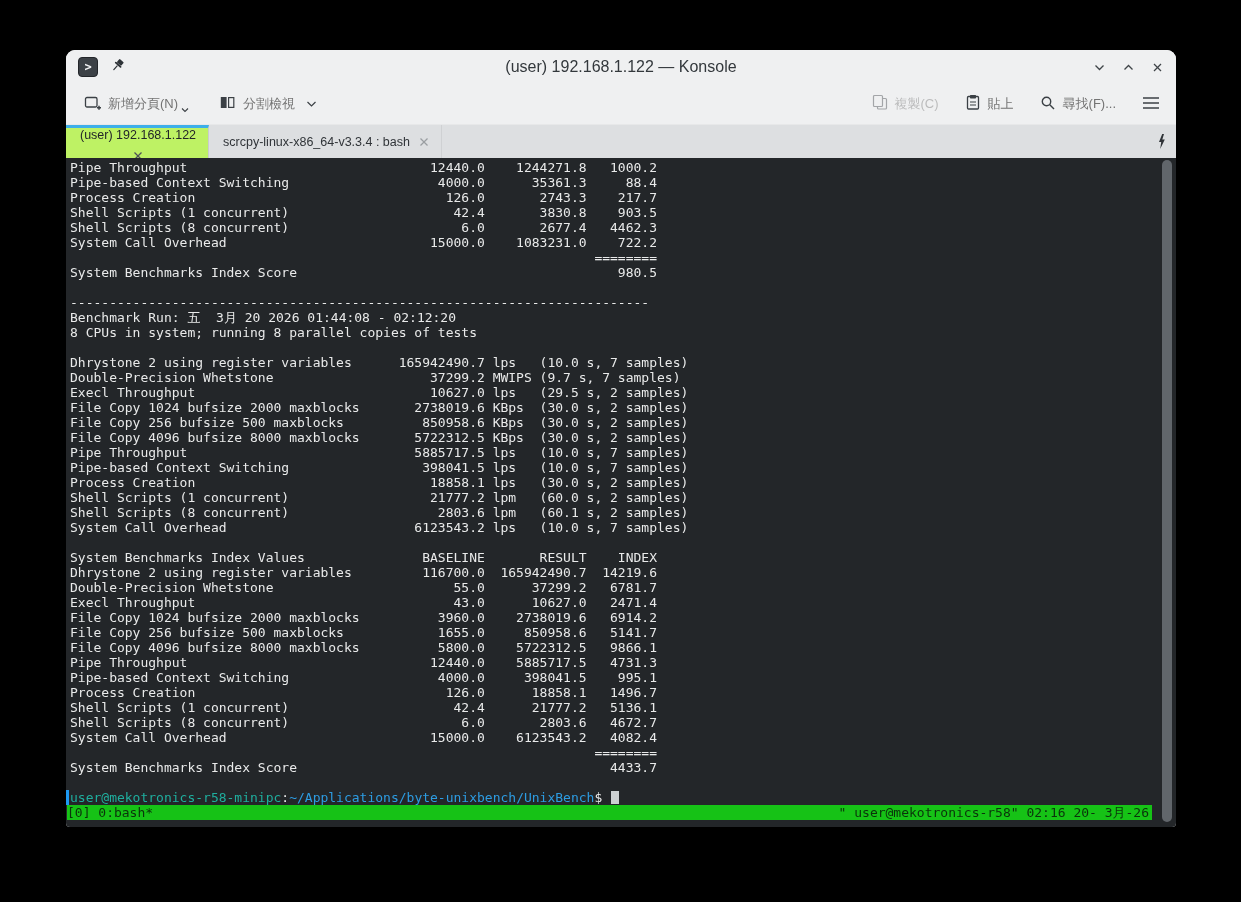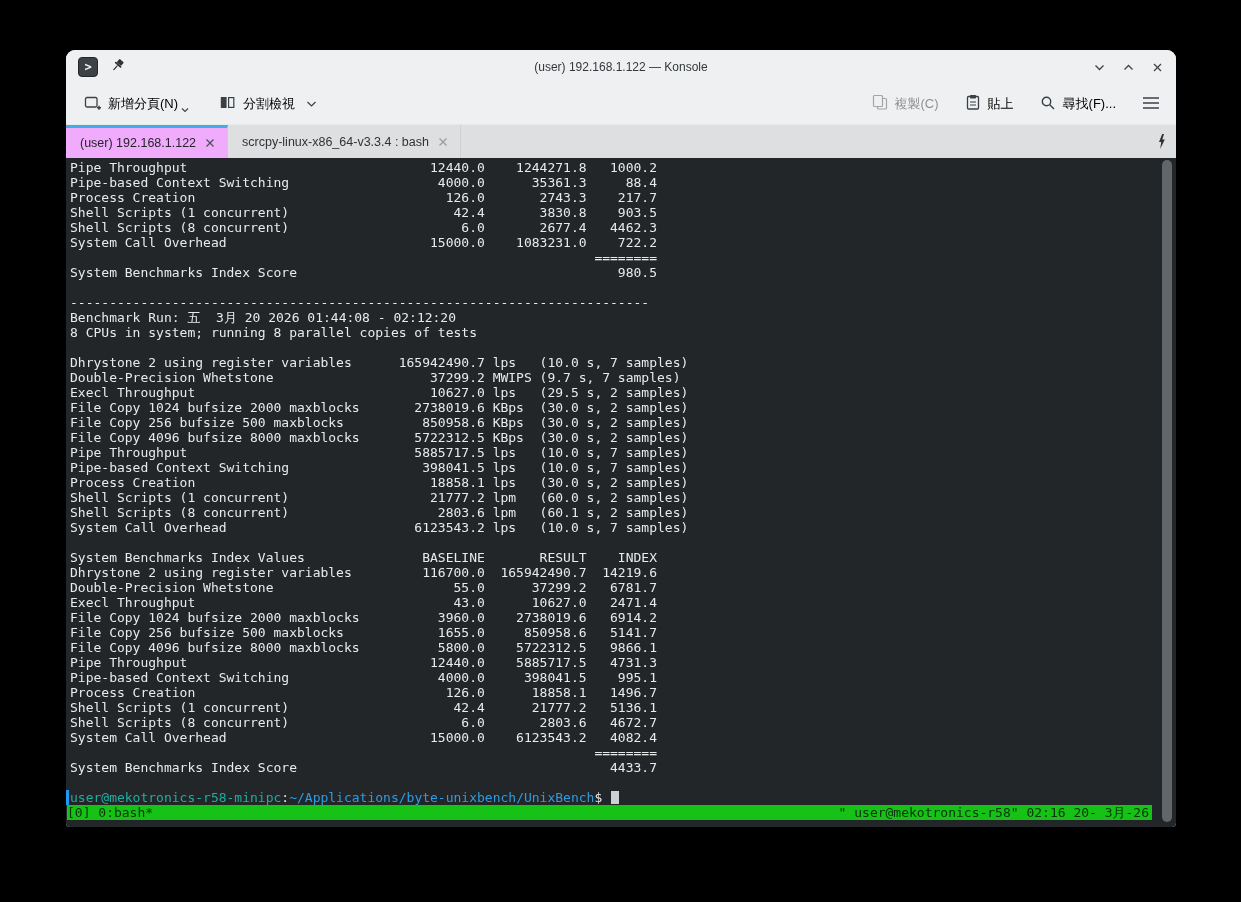--- a/index.html
+++ b/index.html
@@ -12,38 +12,38 @@
     background:var(--chrome);border-radius:9px 9px 4px 4px;overflow:hidden;
     box-shadow:0 8px 30px rgba(0,0,0,.65);
   }
   
   .titlebar{height:34px;position:relative;display:flex;align-items:center;
     padding:0 12px;background:var(--chrome);}
   .titlebar .left{display:flex;align-items:center;gap:12px;z-index:2;}
   .app-icon{width:20px;height:20px;border-radius:4px;background:#3c4146;border:1px solid #23262a;
     color:#f4f5f6;font-family:"DejaVu Sans Mono",monospace;font-size:12px;font-weight:bold;
     display:flex;align-items:center;justify-content:center;box-sizing:border-box;}
-  .win-title{position:absolute;left:0;right:0;text-align:center;font-size:12px;color:#33383c;}
+  .win-title{position:absolute;left:0;right:0;text-align:center;font-size:16px;color:#33383c;}
   .win-controls{margin-left:auto;display:flex;align-items:center;gap:16px;z-index:2;}
   .win-controls svg{display:block;}
   
   .toolbar{height:40px;display:flex;align-items:center;padding:0 14px 0 16px;
     background:var(--chrome);}
-  .tbtn{display:flex;align-items:center;gap:7px;font-size:13px;color:#000000;padding:4px 2px;}
+  .tbtn{display:flex;align-items:center;gap:7px;font-size:13px;color:#737373;padding:4px 2px;}
   .tbtn.disabled{opacity:.42;}
   .tbtn .chev-tiny{align-self:flex-end;margin:0 0 -2px -4px;}
   .gap24{width:26px;}
   .spacer{flex:1;}
   .rgap{width:22px;}
   
   .tabbar{height:33px;background:#dddfe1;display:flex;align-items:stretch;position:relative;
     border-top:1px solid #e7e8e9;}
   .tab{display:flex;align-items:center;gap:9px;padding:0 12px 0 14px;font-size:12.5px;
     color:#232629;white-space:nowrap;box-sizing:border-box;}
-  .tab.active{background:#f0abfc;border-top:3px solid var(--accent);border-right:1px solid #c9cbcd;}
+  .tab.active{background:#bef264;border-top:3px solid var(--accent);border-right:1px solid #c9cbcd;flex-direction:column;}
   .tab.inactive{border-right:1px solid #cfd1d3;color:#303438;}
   .tab-close{display:flex;align-items:center;}
   .bolt{margin-left:auto;display:flex;align-items:center;padding-right:10px;}
   
   .terminal{position:relative;height:670px;background:var(--term-bg);color:var(--term-fg);
     font-family:"DejaVu Sans Mono","Liberation Mono",monospace;font-size:13px;line-height:15px;
     padding:2px 0 0 4px;box-sizing:border-box;}
   .terminal pre{margin:0;height:630px;overflow:hidden;font:inherit;white-space:pre;}
   .prompt-line{height:15px;white-space:pre;}
   .prompt-user{color:var(--prompt-green);font-weight:normal;}

